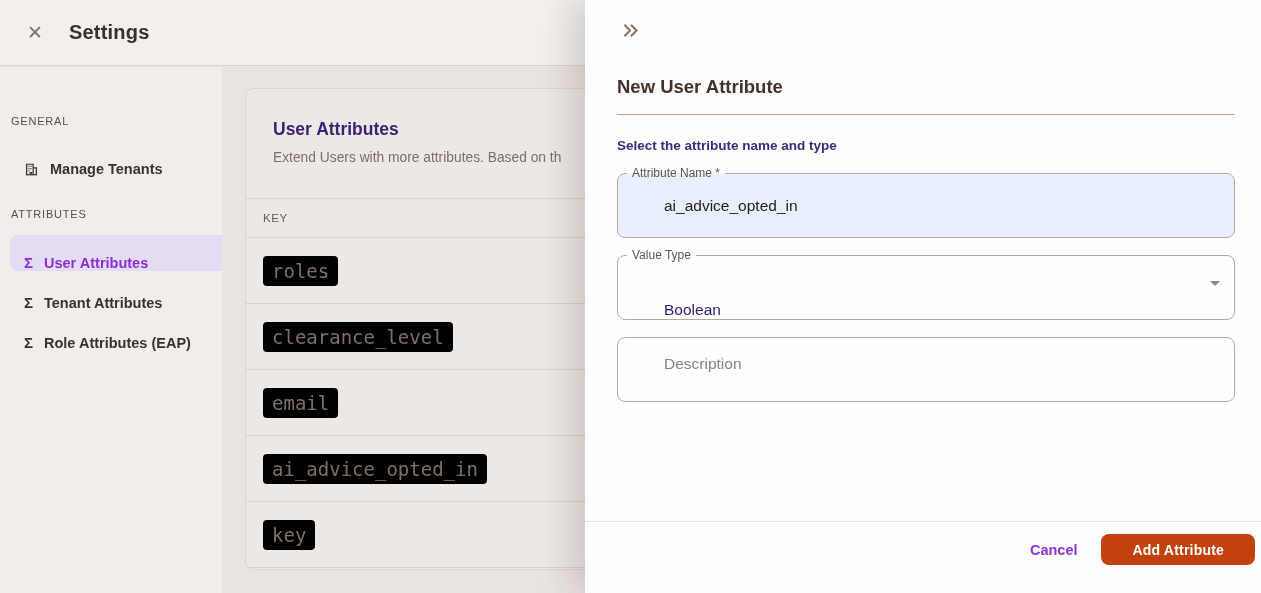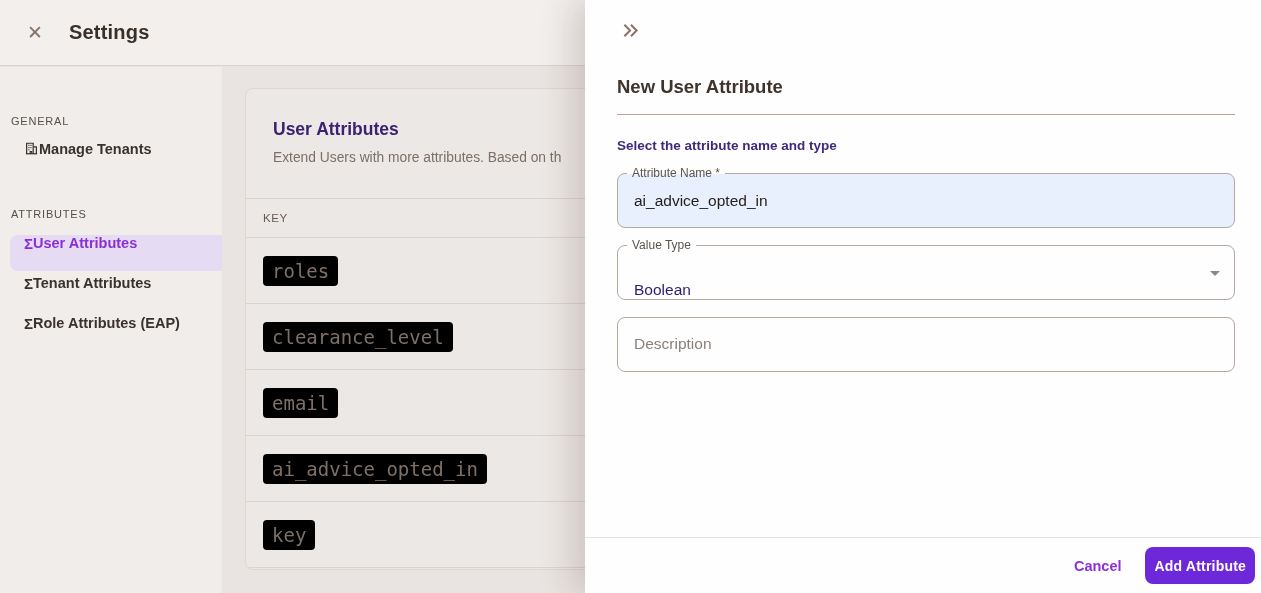--- a/index.html
+++ b/index.html
@@ -15,21 +15,21 @@
     background:#f2efed; border-bottom:1px solid #d9d2cd; display:flex; align-items:center; }
   .close-btn { width:34px; height:34px; margin-left:18px; border:none; background:transparent;
     color:#857367; font-size:19px; line-height:34px; cursor:pointer; }
   .page-title { margin-left:17px; font-size:20px; font-weight:700; color:#3a302a; letter-spacing:.2px; }
 
   .sidebar { position:absolute; top:67px; left:0; bottom:0; width:266px;
     background:#f0edeb; border-right:1px solid #d9d2cd; padding:0 10px; }
   .sec-label { font-size:11px; letter-spacing:.8px; color:#57504a; font-weight:400; margin-left:1px; }
   .sec-label.general { margin-top:48px; }
   .sec-label.attrs { margin-top:31px; margin-bottom:15px; }
-  .side-item { height:36px; display:flex; align-items:flex-start; padding:0 14px;
+  .side-item { height:36px; display:flex; align-items:flex-end; gap:11px; padding:0 14px;
     border-radius:8px; margin-bottom:4px; cursor:pointer; }
   .side-item.first { margin-top:14px; }
   .side-item .lbl { font-size:14.5px; font-weight:700; color:#3a322c; }
   .side-item .sigma { font-size:15px; font-weight:700; color:#3a322c; }
   .side-item.selected { background:#e5dbf2; }
   .side-item.selected .lbl, .side-item.selected .sigma { color:#8a2ed8; }
 
   .main { position:absolute; top:67px; left:222px; right:0; bottom:0; background:#e9e4e1; }
   .card { position:absolute; top:21px; left:23px; width:860px; height:482px;
     background:#ece8e5; border:1px solid #ddd6d1; border-radius:8px; overflow:hidden; }
@@ -46,45 +46,45 @@
   
   .drawer { position:absolute; top:0; left:585px; right:0; bottom:0; background:#fffefe;
     box-shadow:-12px 0 32px rgba(60,35,20,.18); display:flex; flex-direction:column;
     padding:0 26px 0 32px; }
   .collapse-btn { margin-top:20px; width:26px; height:24px; background:transparent; border:none;
     cursor:pointer; padding:0; align-self:flex-start; }
   .drawer-title { margin-top:32px; font-size:18.5px; font-weight:700; color:#40332c; line-height:22px; }
   .title-divider { margin-top:16px; border:none; border-top:1px solid #c2a08d; width:100%; }
   .section-label { margin-top:23px; font-size:13.5px; font-weight:700; color:#3e2a7c; line-height:16px; }
 
-  .tfield { position:relative; height:55px; border:1px solid #b5a89f; border-radius:8px; background:#fffefe; }
+  .tfield { position:relative; height:65px; border:1px solid #b5a89f; border-radius:8px; background:#fffefe;padding-left:30px; }
   .tfield.attr { margin-top:19px; background:#e7f0fc; }
   .tfield.vtype { margin-top:17px; cursor:pointer; display:flex; align-items:flex-end; }
   .tfield.desc { margin-top:17px; }
   .flabel { position:absolute; top:-8px; left:9px; padding:0 5px; font-size:12px; color:#5c544d;
     background:#fffefe; line-height:15px; }
   .tfield.attr .flabel { background:linear-gradient(180deg,#fffefe 54%,#e7f0fc 54%); }
   .tfield input { width:100%; height:100%; border:none; outline:none; background:transparent;
     border-radius:8px; padding:0 16px; font-family:"Liberation Sans",sans-serif;
     font-size:15.5px; color:#241e1a; }
   .vtype .vval { padding-left:16px; font-size:15.5px; color:#2f1b6e; }
   .vtype .arrow { position:absolute; right:14px; top:25px; width:0; height:0;
     border-left:5px solid transparent; border-right:5px solid transparent; border-top:5px solid #8d8781; }
   .tfield textarea { width:100%; height:100%; border:none; outline:none; background:transparent;
     resize:none; border-radius:8px; padding:17px 16px; font-family:"Liberation Sans",sans-serif;
     font-size:15.5px; color:#241e1a; }
   .tfield textarea::placeholder { color:#8a817b; opacity:1; }
 
   .drawer-spacer { flex:1; }
-  .drawer-footer { height:56px; margin:0 -26px 0 -32px; border-top:1px solid #e7e3e0;
+  .drawer-footer { height:56px; margin:0 -26px 16px -32px; border-top:1px solid #e7e3e0;
     display:flex; align-items:center; justify-content:flex-end; gap:10px; padding-right:6px; background:#fffefe; }
   .cancel-btn { border:none; background:transparent; color:#8c30d9; font-size:14.5px; font-weight:700;
     padding:8px 14px; cursor:pointer; font-family:inherit; }
-  .submit-btn { border:none; background:#6d28d9; color:#ffffff; font-size:14px; font-weight:700;
-    padding:0 9px; height:37px; border-radius:8px; cursor:pointer; font-family:inherit; letter-spacing:.2px; }
+  .submit-btn { border:none; background:#c2410c; color:#ffffff; font-size:14px; font-weight:700;
+    padding:0 31px; height:31px; border-radius:8px; cursor:pointer; font-family:inherit; letter-spacing:.2px; }
 </style>
 </head>
 <body>
 
 <div class="screen">
 
   <div class="base">
 
     <header class="app-header">
       <button class="close-btn">

